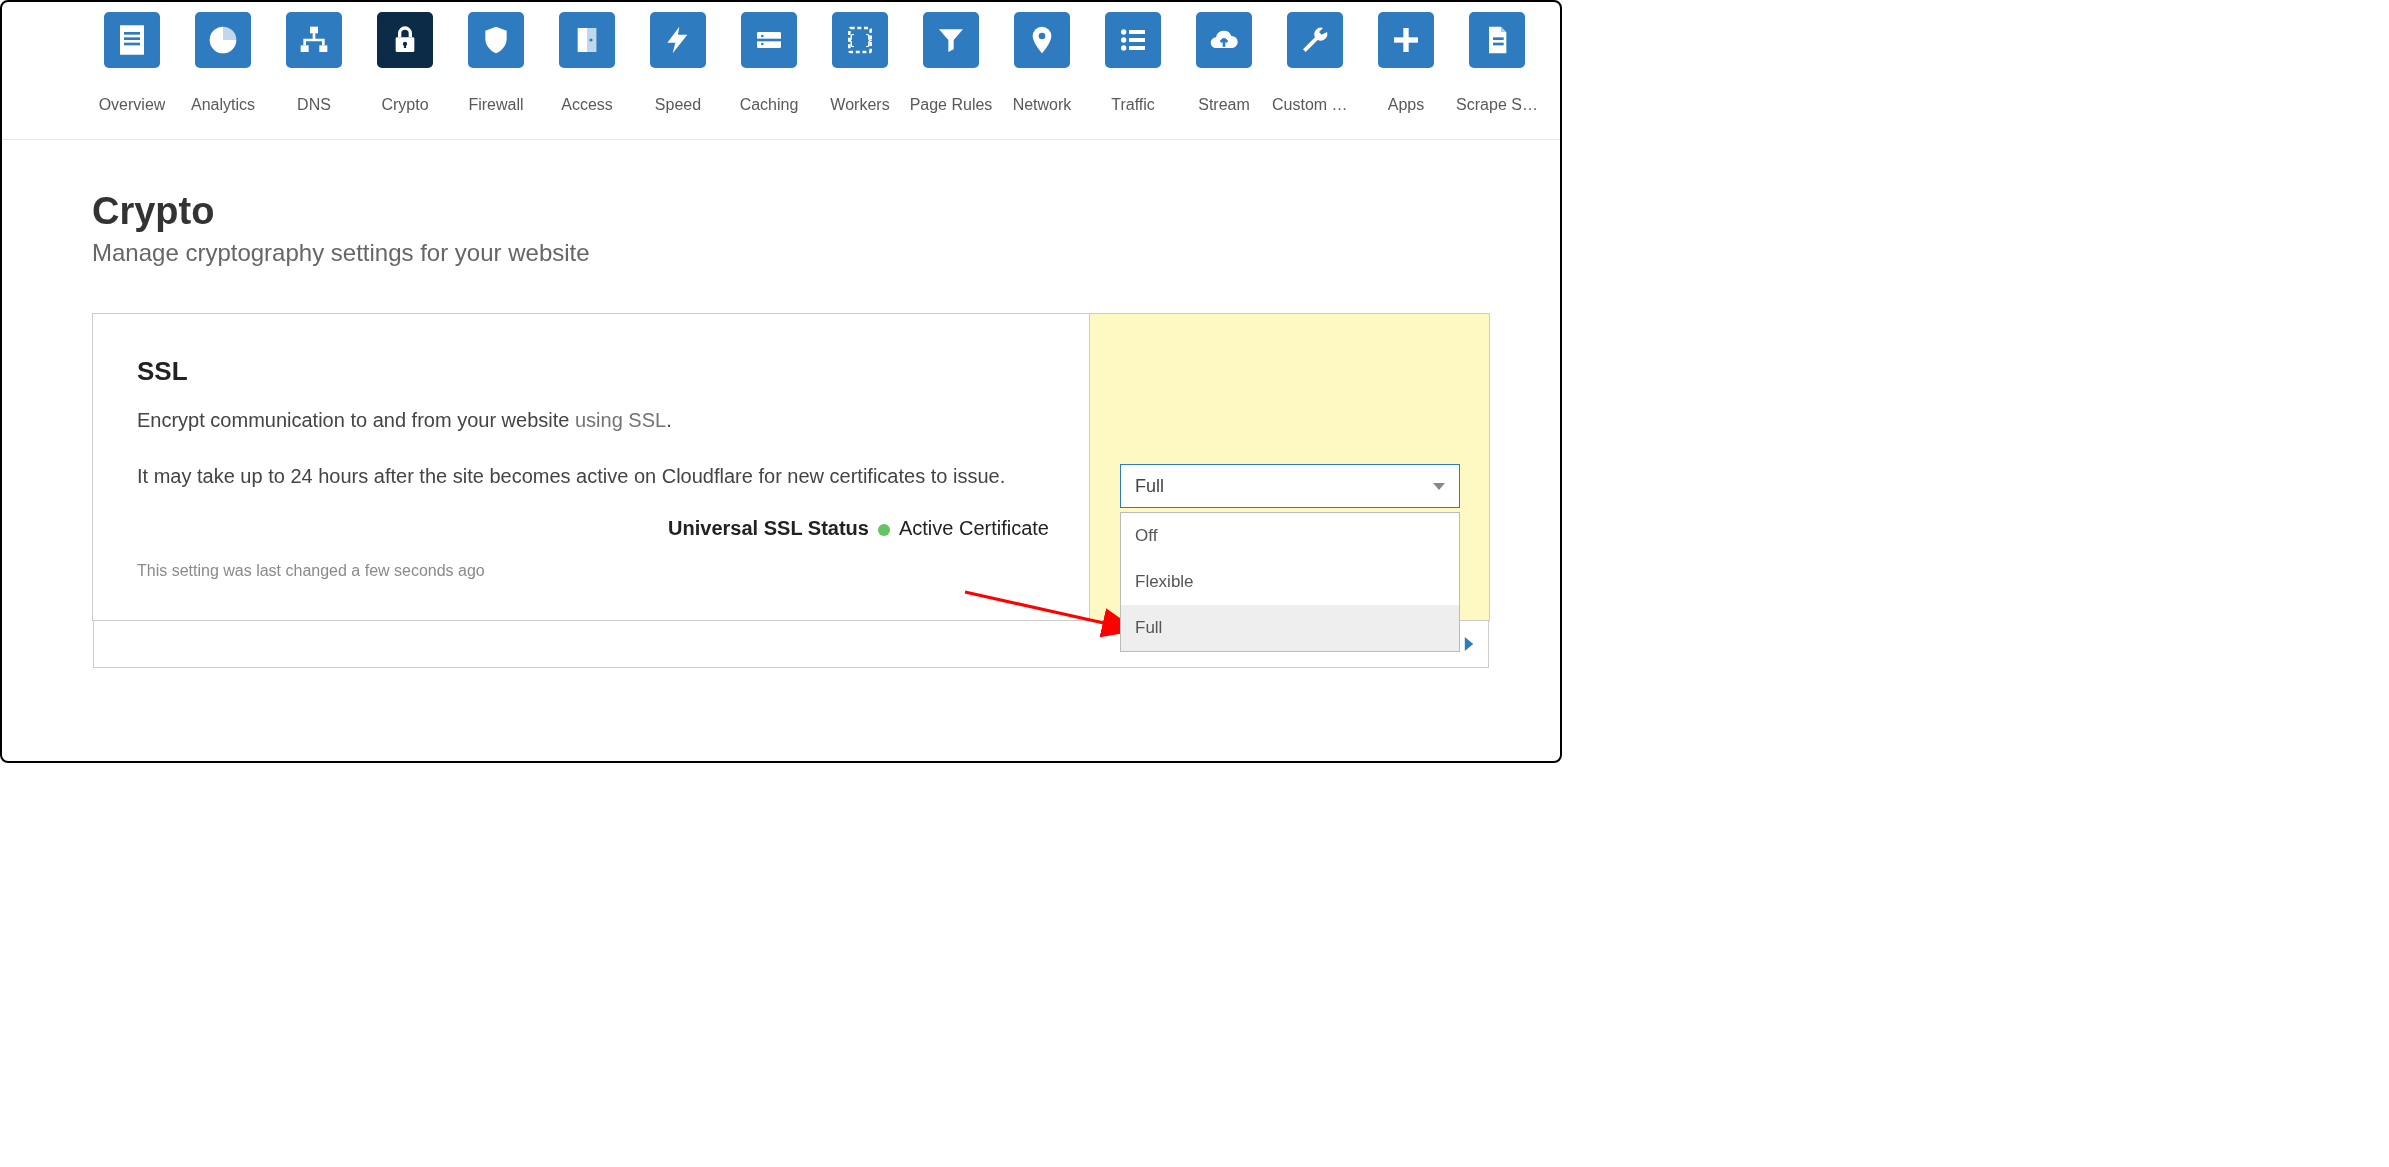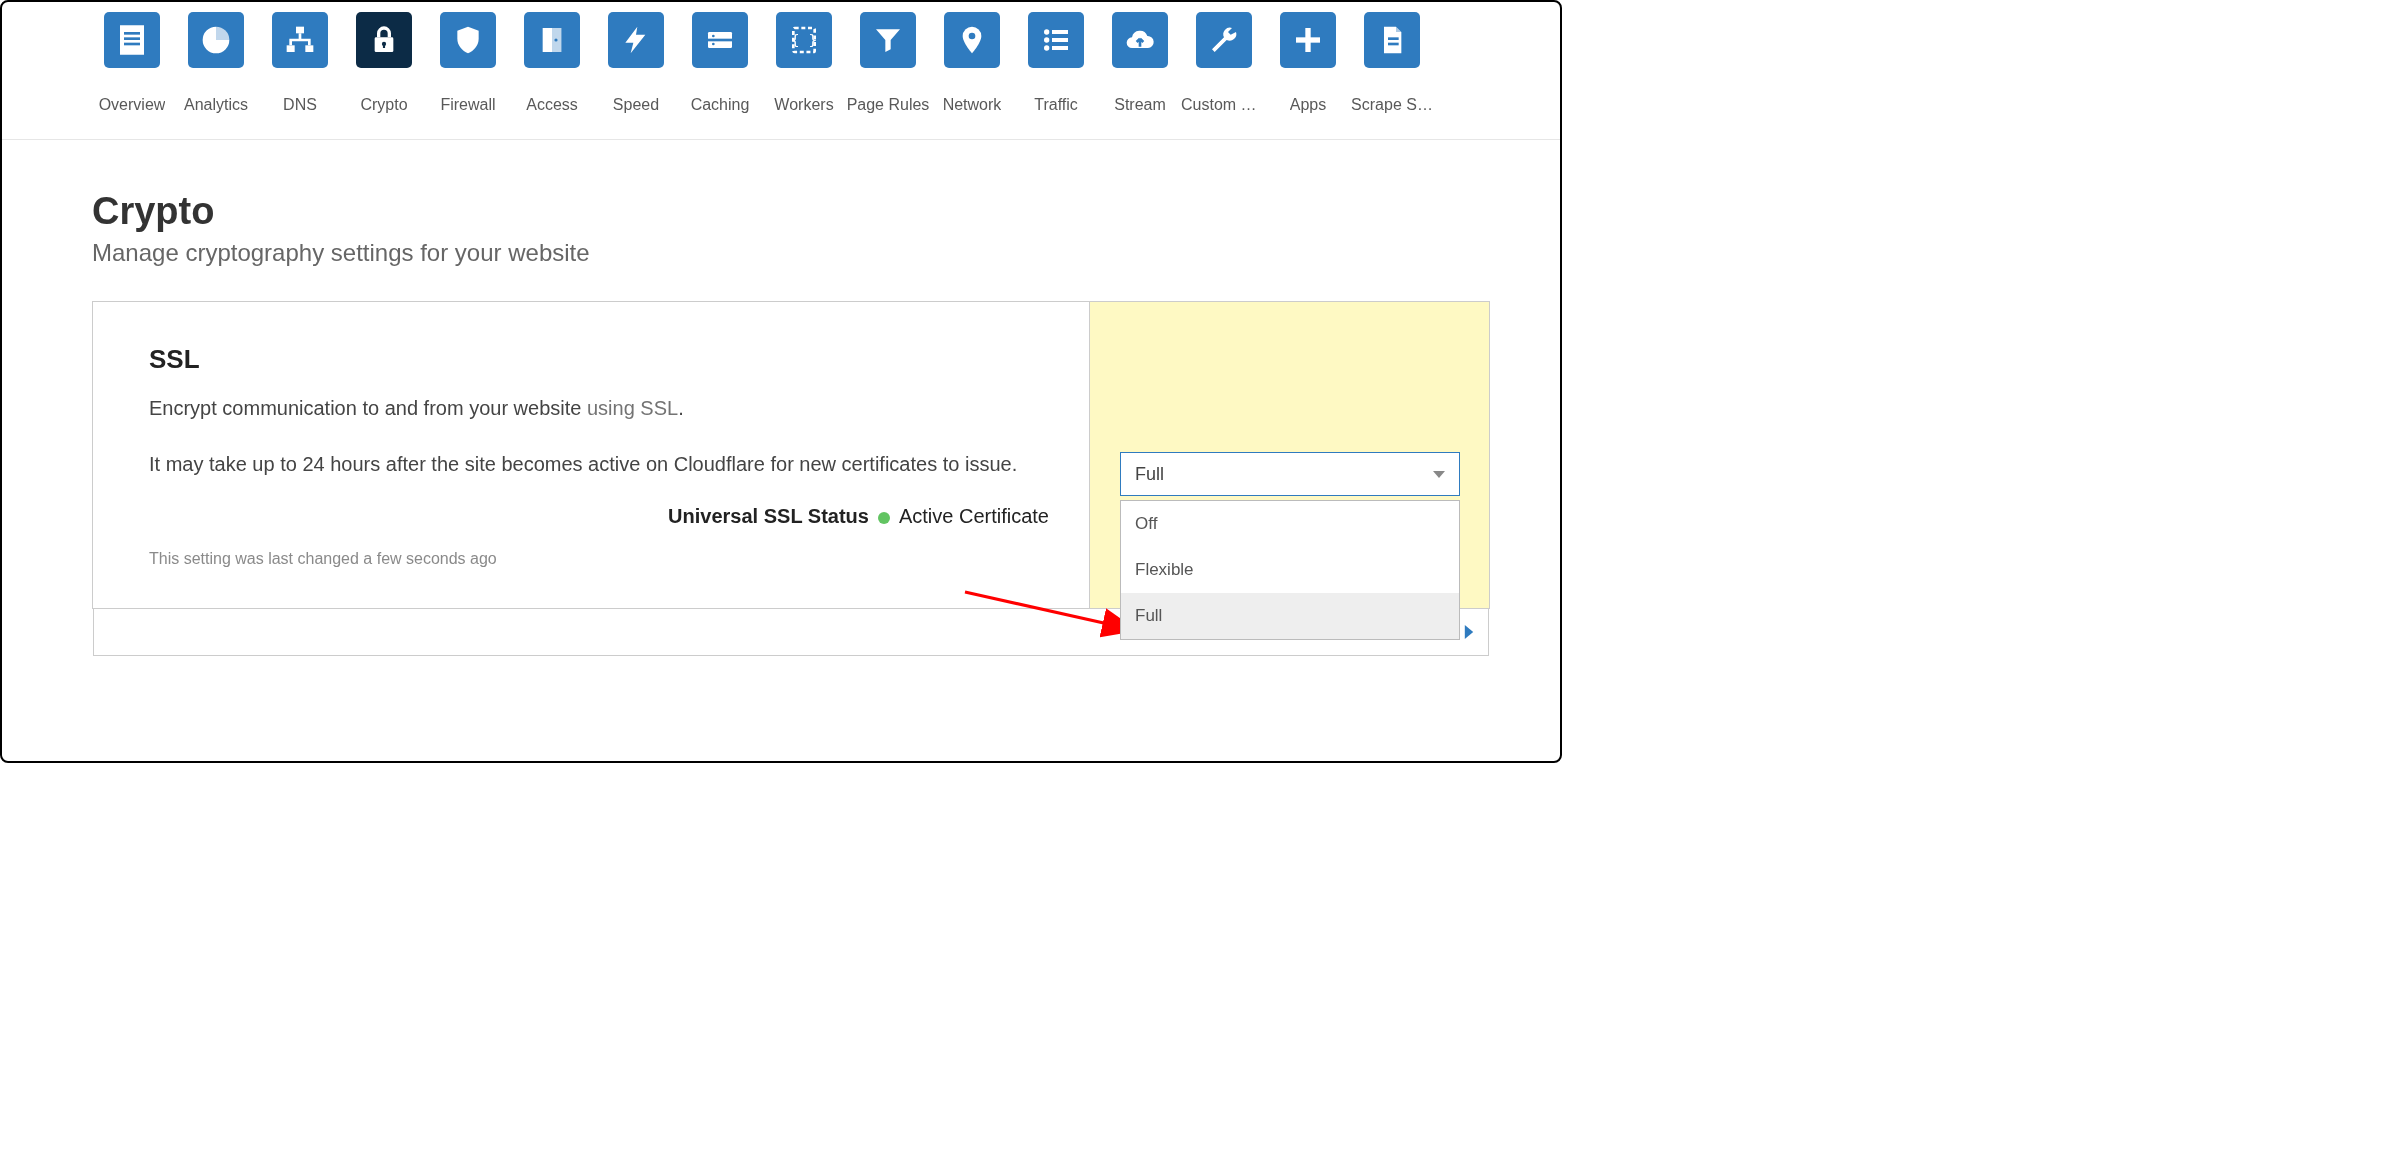--- a/index.html
+++ b/index.html
@@ -8,21 +8,21 @@
       background: #fff;
       color: #404242;
       border: 2px solid #000;
       border-radius: 8px;
       width: 1562px;
       height: 763px;
       overflow: hidden;
     }
     .nav {
       display: flex;
-      gap: 24px;
+      gap: 31px;
       padding: 10px 0 0 100px;
       border-bottom: 1px solid #e6e6e6;
       height: 138px;
     }
     .nav-item {
       display: flex;
       flex-direction: column;
       align-items: center;
       width: 60px;
       cursor: pointer;
@@ -56,25 +56,24 @@
       font-size: 38px;
       font-weight: 700;
       color: #333;
     }
     .page-subtitle {
       font-size: 24px;
       color: #666;
       margin-top: 6px;
     }
     .card {
-      margin-top: 34px;
+      margin-top: 46px;
       border: 1px solid #ccc;
       display: flex;
       position: relative;
-      padding-left: 12px;
     }
     .card-left {
       flex: 1;
       padding: 42px 40px 30px 44px;
     }
     .card-right {
       width: 400px;
       background: #fef9c3;
       border-left: 1px solid #ccc;
       padding: 150px 30px 0 30px;

